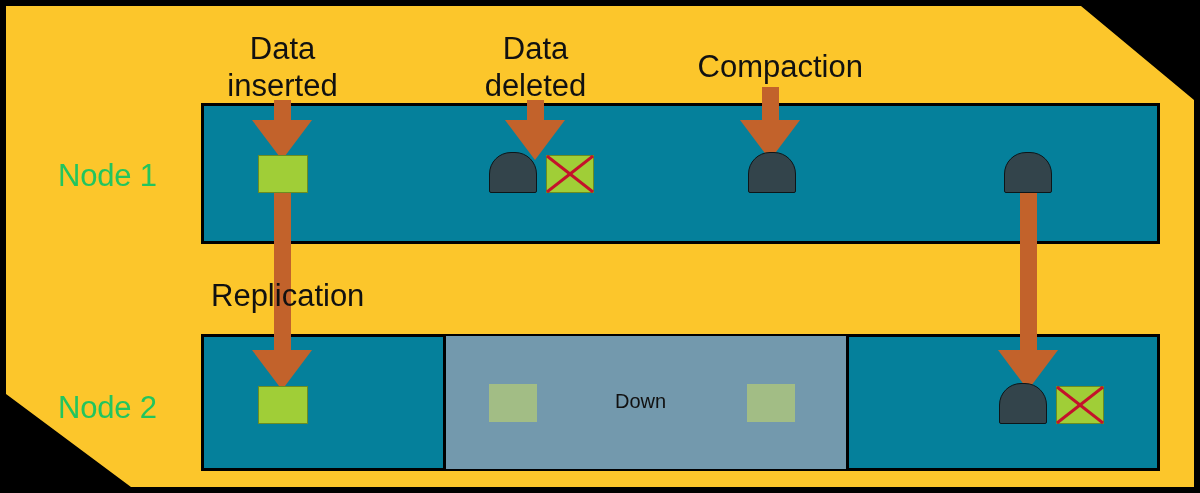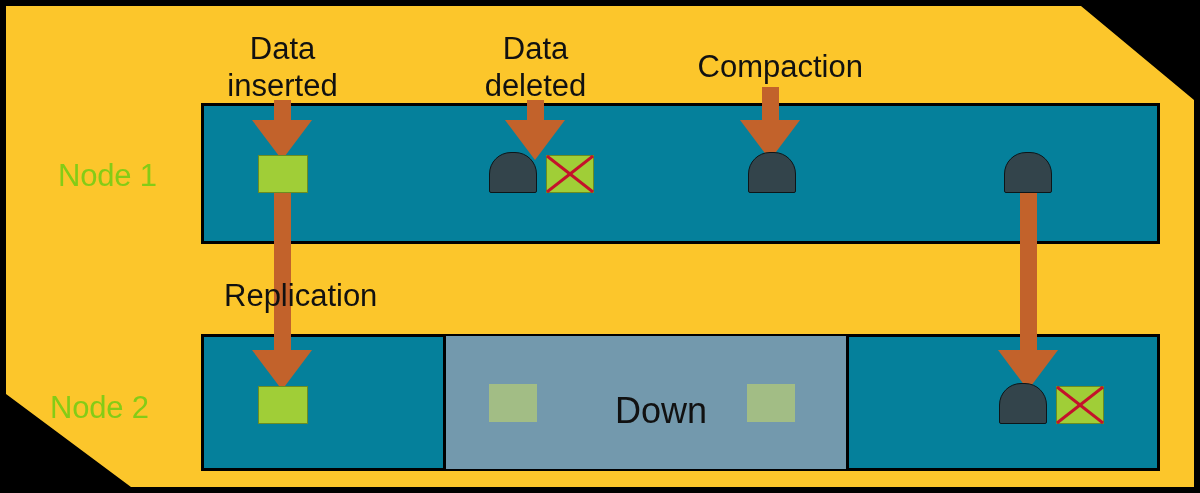--- a/index.html
+++ b/index.html
@@ -30,21 +30,21 @@
   }
   .down-overlay {
     position: absolute;
     background: #7399AD;
     border-left: 3px solid #000000;
     border-right: 3px solid #000000;
     box-sizing: border-box;
   }
   .node-label {
     position: absolute;
-    color: #84cc16;
+    color: #22c55e;
     font-size: 31px;
     letter-spacing: -0.2px;
     white-space: nowrap;
   }
   .event-label {
     position: absolute;
     color: #111111;
     font-size: 31px;
     line-height: 37px;
     text-align: center;
@@ -53,21 +53,21 @@
   .flow-label {
     position: absolute;
     color: #111111;
     font-size: 31px;
     white-space: nowrap;
     background: transparent;
   }
   .down-label {
     position: absolute;
     color: #111111;
-    font-size: 36px;
+    font-size: 20px;
     white-space: nowrap;
   }
   .arrow-shaft {
     position: absolute;
     background: #C2622B;
     width: 17px;
   }
   .arrow-head {
     position: absolute;
     width: 0; height: 0;
@@ -110,34 +110,34 @@
   <div class="node-box layer-box" style="left:201px; top:103px; width:959px; height:141px;"></div>
 
   <div class="node-label" style="left:58px; top:158px;">Node 1</div>
 
   <div class="node-box layer-box" style="left:201px; top:334px; width:959px; height:137px;"></div>
 
   <div class="down-overlay layer-box" style="left:443px; top:336px; width:406px; height:133px;"></div>
 
   <div class="down-label layer-box" style="left:615px; top:390px;">Down</div>
 
-  <div class="node-label" style="left:50px; top:390px;">Node 2</div>
+  <div class="node-label" style="left:58px; top:390px;">Node 2</div>
 
   <div class="event-label" style="left:190px; top:30px; width:185px;">Data
 inserted</div>
 
   <div class="arrow-shaft layer-arrow" style="left:274px; top:100px; height:38px;"></div>
   <div class="arrow-head layer-arrow" style="left:252px; top:120px;"></div>
 
   <div class="sstable layer-glyph" style="left:258px; top:155px; width:50px; height:38px;"></div>
 
   <div class="arrow-shaft layer-arrow" style="left:274px; top:193px; height:178px;"></div>
   <div class="arrow-head layer-arrow" style="left:252px; top:350px;"></div>
 
-  <div class="flow-label label-over" style="left:224px; top:278px;">Replication</div>
+  <div class="flow-label label-over" style="left:211px; top:278px;">Replication</div>
 
   <div class="sstable layer-glyph" style="left:258px; top:386px; width:50px; height:38px;"></div>
 
   <div class="event-label" style="left:443px; top:30px; width:185px;">Data
 deleted</div>
 
   <div class="arrow-shaft layer-arrow" style="left:527px; top:100px; height:38px;"></div>
   <div class="arrow-head layer-arrow" style="left:505px; top:120px;"></div>
 
   <div class="tombstone layer-glyph" style="left:489px; top:152px; width:48px; height:41px;"></div>

